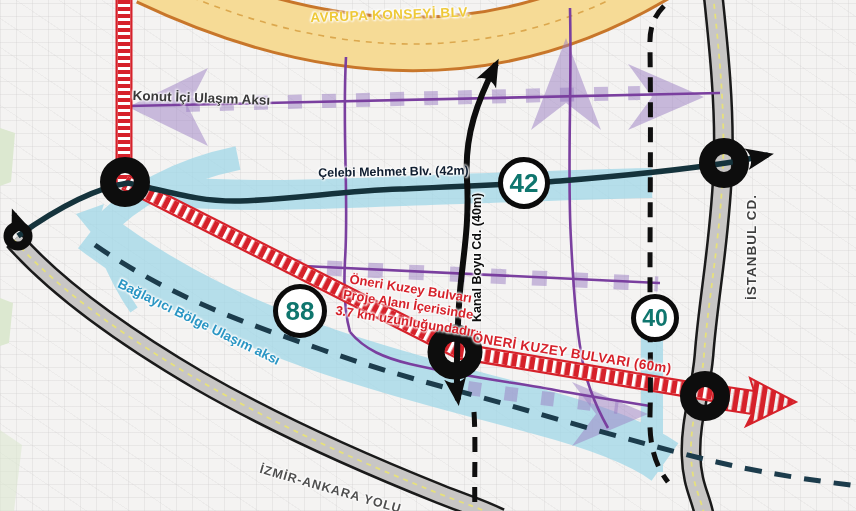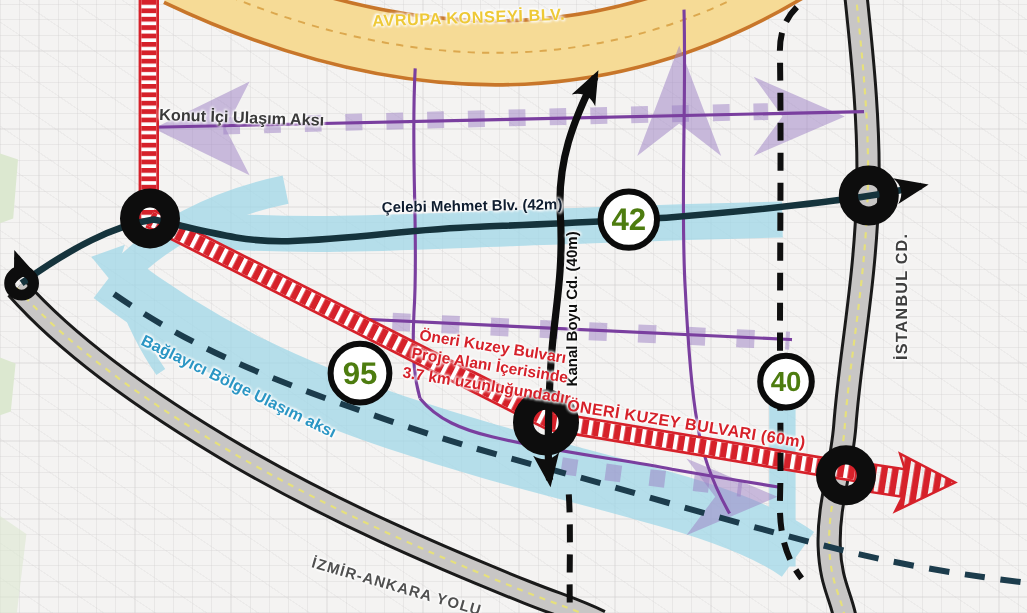--- a/index.html
+++ b/index.html
@@ -21,21 +21,21 @@
   .lbl-konut{left:133px;top:88px;font-size:13.5px;color:#3a3a3a;transform:rotate(2deg);}
   .lbl-celebi{left:318px;top:166px;font-size:12.5px;color:#101e30;transform:rotate(-1deg);}
   .lbl-kanal{left:470px;top:322px;font-size:12.5px;color:#0d0d0d;transform:rotate(-90deg);}
   .lbl-oneri-desc{left:342px;top:270px;font-size:13px;line-height:1.25;color:#d6212a;transform:rotate(9deg);text-align:center;}
   .lbl-oneri-main{left:474px;top:330px;font-size:13.5px;color:#d6212a;transform:rotate(9deg);letter-spacing:.3px;}
   .lbl-baglayici{left:122px;top:276px;font-size:13.5px;color:#2b96c4;transform:rotate(26deg);}
   .lbl-istanbul{left:744px;top:300px;font-size:13.5px;letter-spacing:1px;color:#3f3f3f;transform:rotate(-90deg);}
   .lbl-izmir{left:262px;top:462px;font-size:12.5px;letter-spacing:1px;color:#4f4f4f;transform:rotate(16deg);}
   .badge{
     position:absolute;background:#fff;border:5px solid #0b0b0b;border-radius:50%;
-    display:flex;align-items:center;justify-content:center;font-weight:bold;color:#4d7c0f;
+    display:flex;align-items:center;justify-content:center;font-weight:bold;color:#0f766e;
     box-sizing:border-box;text-shadow:none;
   }
   .badge-42{left:498px;top:157px;width:52px;height:52px;font-size:26px;}
   .badge-65{left:273px;top:284px;width:54px;height:54px;font-size:26px;}
   .badge-30{left:631px;top:294px;width:48px;height:48px;font-size:23px;}
 </style>
 </head>
 <body>
 
 <div id="stage">
@@ -154,16 +154,16 @@
   <div>Öneri Kuzey Bulvarı</div>
   <div>Proje Alanı İçerisinde</div>
   <div>3.7 km uzunluğundadır</div>
 </div>
 <div class="label lbl-oneri-main">ÖNERİ KUZEY BULVARI (60m)</div>
 <div class="label lbl-baglayici">Bağlayıcı Bölge Ulaşım aksı</div>
 <div class="label lbl-istanbul">İSTANBUL CD.</div>
 <div class="label lbl-izmir">İZMİR-ANKARA YOLU</div>
 
 <div class="badge badge-42">42</div>
-<div class="badge badge-65">95</div>
+<div class="badge badge-65">88</div>
 <div class="badge badge-30">40</div>
 
 </div>
 
 </body></html>

